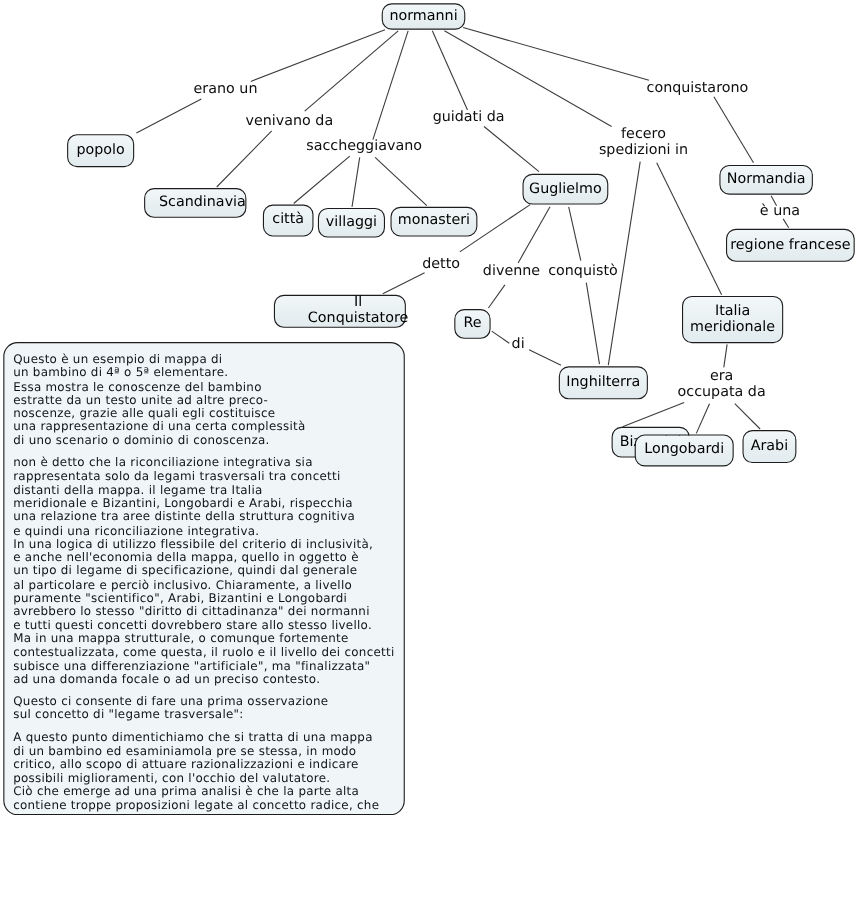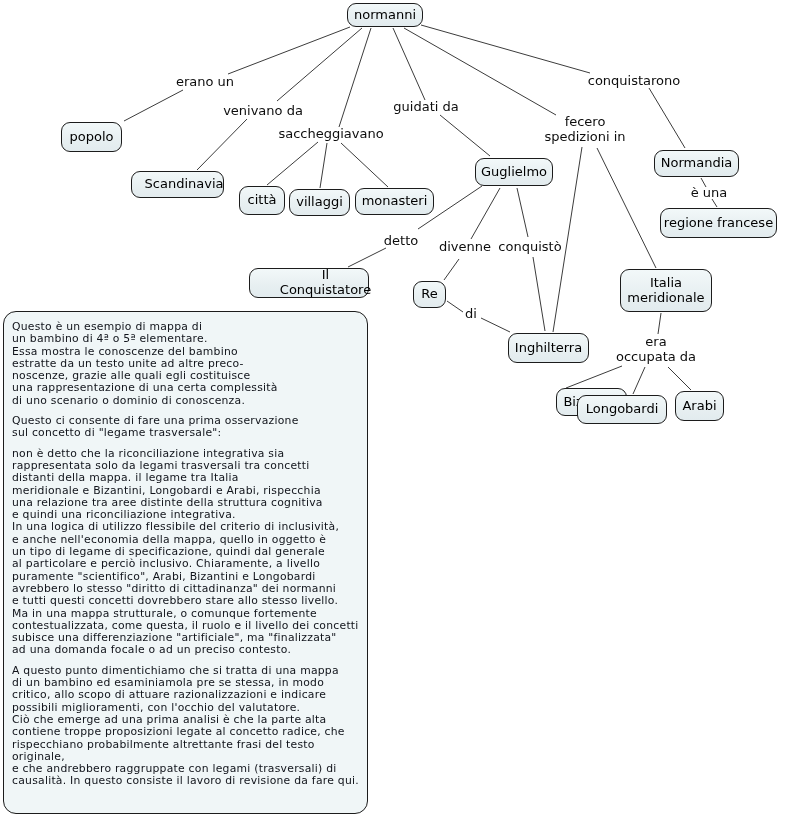--- a/index.html
+++ b/index.html
@@ -93,47 +93,47 @@
 spedizioni in</div>
       <div class="link-label" style="left: 634px; top: 81px;">conquistarono</div>
       <div class="link-label" style="left: 709px; top: 193px;">è una</div>
       <div class="link-label" style="left: 401px; top: 241px;">detto</div>
       <div class="link-label" style="left: 465px; top: 247px;">divenne</div>
       <div class="link-label" style="left: 530px; top: 247px;">conquistò</div>
       <div class="link-label" style="left: 471px; top: 314px;">di</div>
       <div class="link-label" style="left: 656px; top: 350px;">era
 occupata da</div>
     </div>
-  <div class="note" style="left: 3px; top: 311px; width: 365px; height: 503px;">
+  <div class="note" style="left: 3px; top: 311px; width: 365px; height: 430px;">
       <p>Questo è un esempio di mappa di
 un bambino di 4ª o 5ª elementare.
 Essa mostra le conoscenze del bambino
 estratte da un testo unite ad altre preco-
 noscenze, grazie alle quali egli costituisce
 una rappresentazione di una certa complessità
 di uno scenario o dominio di conoscenza.</p>
-      <p>Questo ci consente di fare una prima osservazione
-sul concetto di "legame trasversale":</p>
       <p>non è detto che la riconciliazione integrativa sia
 rappresentata solo da legami trasversali tra concetti
 distanti della mappa. il legame tra Italia
 meridionale e Bizantini, Longobardi e Arabi, rispecchia
 una relazione tra aree distinte della struttura cognitiva
 e quindi una riconciliazione integrativa.
 In una logica di utilizzo flessibile del criterio di inclusività,
 e anche nell'economia della mappa, quello in oggetto è
 un tipo di legame di specificazione, quindi dal generale
 al particolare e perciò inclusivo. Chiaramente, a livello
 puramente "scientifico", Arabi, Bizantini e Longobardi
 avrebbero lo stesso "diritto di cittadinanza" dei normanni
 e tutti questi concetti dovrebbero stare allo stesso livello.
 Ma in una mappa strutturale, o comunque fortemente
 contestualizzata, come questa, il ruolo e il livello dei concetti
 subisce una differenziazione "artificiale", ma "finalizzata"
 ad una domanda focale o ad un preciso contesto.</p>
+      <p>Questo ci consente di fare una prima osservazione
+sul concetto di "legame trasversale":</p>
       <p>A questo punto dimentichiamo che si tratta di una mappa
 di un bambino ed esaminiamola pre se stessa, in modo
 critico, allo scopo di attuare razionalizzazioni e indicare
 possibili miglioramenti, con l'occhio del valutatore.
 Ciò che emerge ad una prima analisi è che la parte alta
 contiene troppe proposizioni legate al concetto radice, che
 rispecchiano probabilmente altrettante frasi del testo originale,
 e che andrebbero raggruppate con legami (trasversali) di
 causalità. In questo consiste il lavoro di revisione da fare qui.</p>
     </div>

